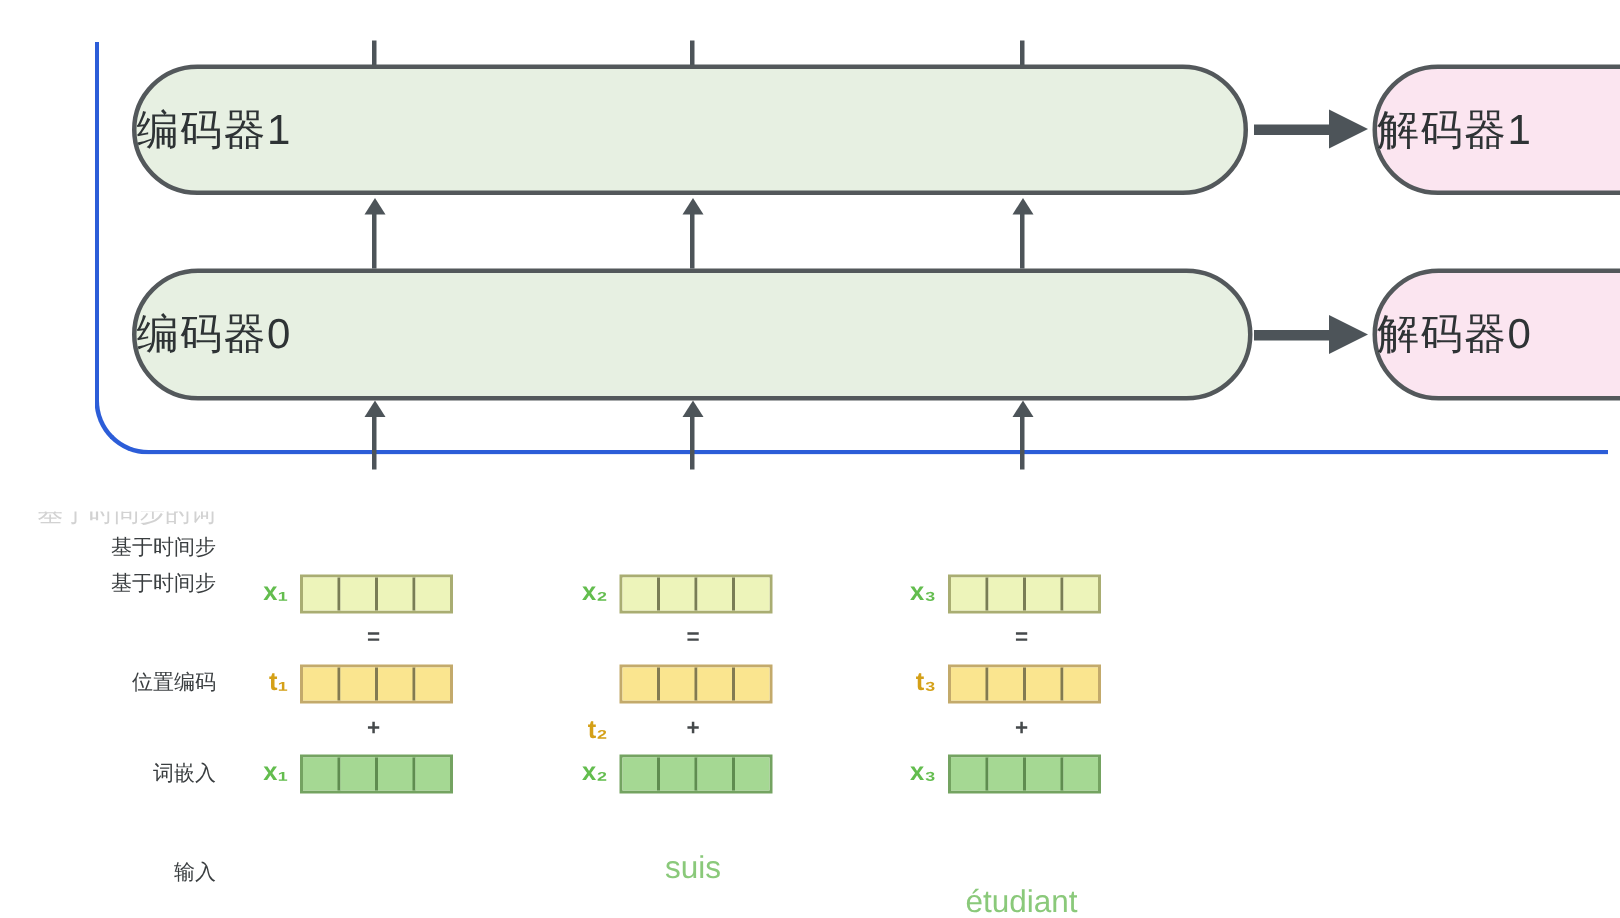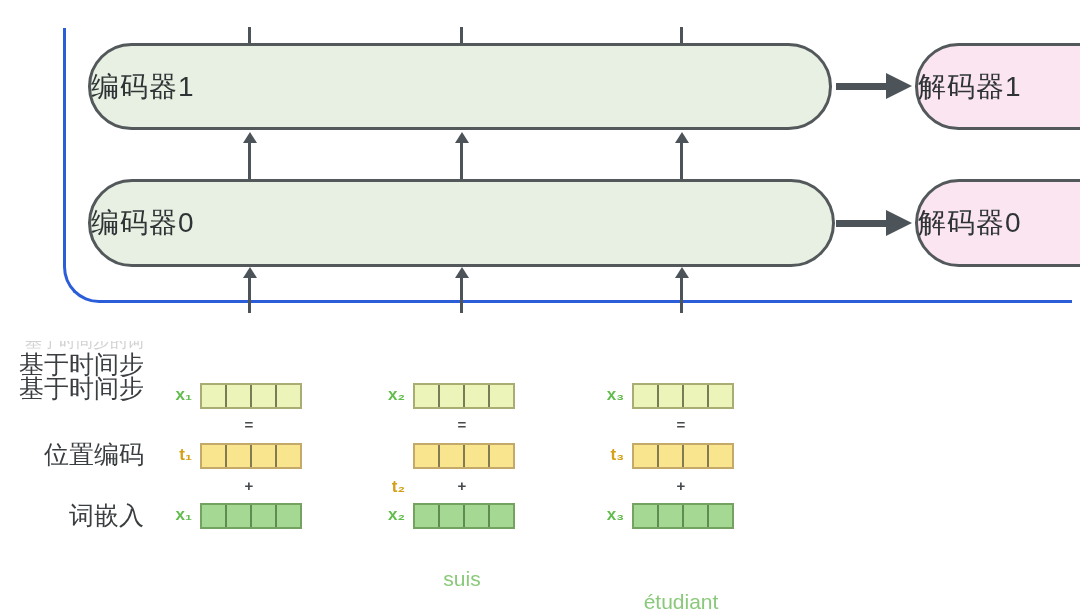--- a/index.html
+++ b/index.html
@@ -26,21 +26,21 @@
   .enc0{left:88px;top:179px;width:741px;height:82px;}
   .dec1{left:915px;top:43px;width:212px;height:81px;}
   .dec0{left:915px;top:179px;width:212px;height:82px;}
   
   .vstub{position:absolute;width:3px;background:var(--arrow);}
   .ahead{position:absolute;width:0;height:0;border-left:7px solid transparent;border-right:7px solid transparent;border-bottom:11px solid var(--arrow);}
   
   .hshaft{position:absolute;height:7px;background:var(--arrow);}
   .hhead{position:absolute;width:0;height:0;border-top:13px solid transparent;border-bottom:13px solid transparent;border-left:26px solid var(--arrow);}
   
-  .rowlabel{position:absolute;left:18px;width:126px;text-align:right;font-size:25px;line-height:24px;color:var(--label-text);}
+  .rowlabel{position:absolute;left:18px;width:126px;text-align:right;font-size:14px;line-height:24px;color:var(--label-text);}
   .ghost{position:absolute;left:18px;width:126px;top:341px;height:10px;overflow:hidden;text-align:right;font-size:17px;color:#d2d2d2;}
   .ghost span{display:block;margin-top:-11px;}
   
   .vec{position:absolute;width:98px;height:22px;display:flex;}
   .cell{flex:1;}
   .vec-ts{border:2px solid var(--timestep-border);}
   .vec-ts .cell{background:var(--timestep-cell);border-right:2px solid #797d55;}
   .vec-pos{border:2px solid var(--position-border);}
   .vec-pos .cell{background:var(--position-cell);border-right:2px solid #827a51;}
   .vec-emb{border:2px solid var(--embedding-border);}
@@ -98,20 +98,21 @@
   <div class="ghost">
     <span>基于时间步的词嵌入</span>
   </div>
 
   <div class="rowlabel" style="top:352px;">
     <div>基于时间步</div>
     <div>基于时间步</div>
   </div>
   <div class="rowlabel" style="top:442px;">位置编码</div>
   <div class="rowlabel" style="top:503px;">词嵌入</div>
+  <div class="rowlabel" style="top:569px;">输入</div>
 
   <div class="veclabel xlab" style="left:156px;top:385px;">x₁</div>
   <div class="vec vec-ts" style="left:200px;top:383px;">
     <div class="cell"></div>
       <div class="cell"></div>
       <div class="cell"></div>
       <div class="cell"></div>
   </div>
   <div class="op" style="left:200px;top:416px;">=</div>
   <div class="veclabel tlab" style="left:156px;top:445px;">t₁</div>

